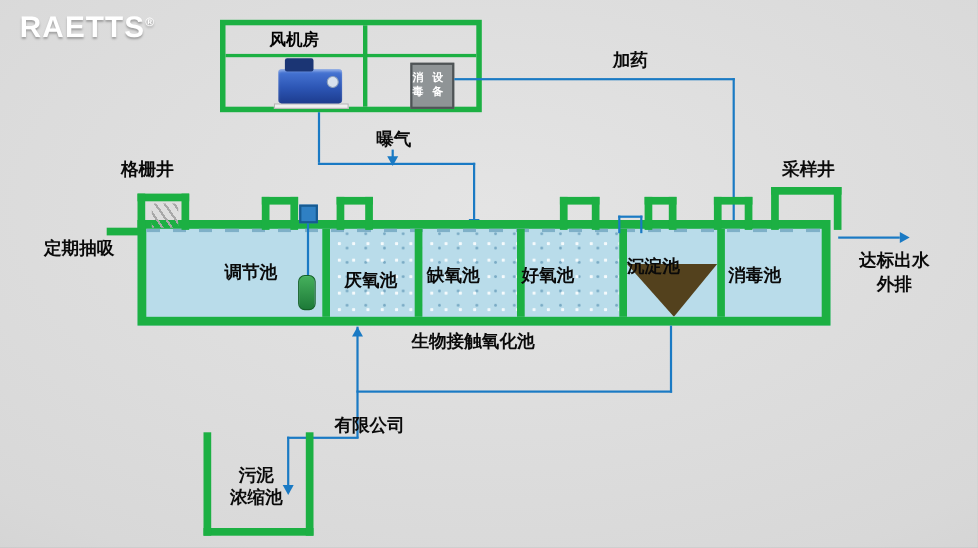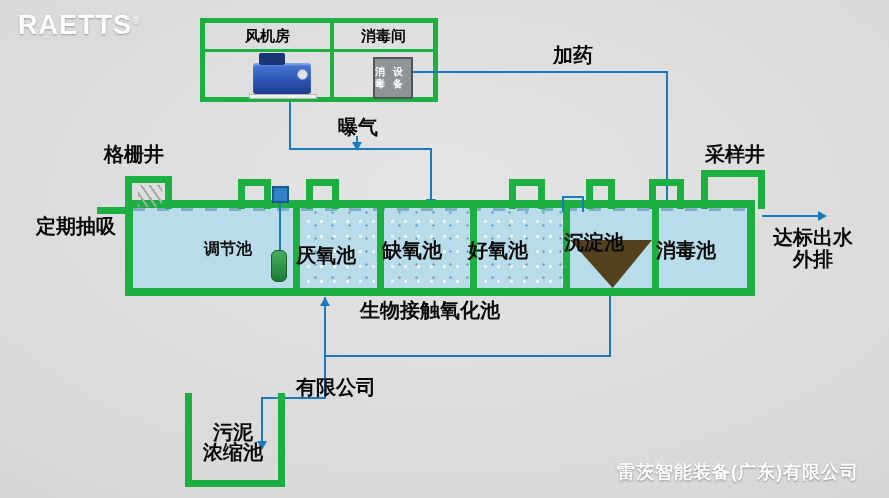--- a/index.html
+++ b/index.html
@@ -2,21 +2,21 @@
 <html style="--green: #1cb043; --blue: #1a7ac4; --water: #b9dcea; --sludge: #53411d;"><head>
 <meta charset="utf-8">
 <style>
   * { margin:0; padding:0; box-sizing:border-box; }
   html,body { background:#bfbfbf; }
   body { font-family:"Liberation Sans","DejaVu Sans",sans-serif; }
   .stage {
     position:relative; width:889px; height:498px; overflow:hidden;
     background: radial-gradient(130% 130% at 50% 38%, #e4e4e4 0%, #d8d8d8 55%, #c3c3c3 100%);
   }
-  .lbl { position:absolute; font-weight:700; font-size:20px; color:#0a0a0a; text-align:center; white-space:nowrap; line-height:17px; }
+  .lbl { position:absolute; font-weight:700; font-size:16px; color:#0a0a0a; text-align:center; white-space:nowrap; line-height:17px; }
   .pipe { position:absolute; background:var(--blue,#1a7ac4); }
   .greenbar { position:absolute; background:var(--green,#1cb043); }
   .cap { position:absolute; border:7px solid var(--green,#1cb043); border-bottom:none; }
   .arr { position:absolute; width:0; height:0; }
   .arr-down  { border-left:5px solid transparent; border-right:5px solid transparent; border-top:9px solid var(--blue,#1a7ac4); }
   .arr-up    { border-left:5px solid transparent; border-right:5px solid transparent; border-bottom:9px solid var(--blue,#1a7ac4); }
   .arr-right { border-top:5px solid transparent; border-bottom:5px solid transparent; border-left:9px solid var(--blue,#1a7ac4); }
 
   .logo { position:absolute; left:18px; top:10px; color:#fff; font-weight:800; font-size:27px; letter-spacing:1px; text-shadow:0 1px 2px rgba(0,0,0,.28); }
   .logo sup { font-size:11px; font-weight:700; vertical-align:super; }
@@ -69,21 +69,20 @@
 <div class="stage">
 
   <div class="logo">
     <span>RAETTS</span><sup>®</sup>
   </div>
 
   <div class="room">
     <div class="room-hline"></div>
     <div class="room-vline"></div>
     <div class="room-label fan">风机房</div>
-    <div class="room-label dis">消毒间</div>
     <div class="blower">
       <div class="blower-base"></div>
       <div class="blower-body"></div>
       <div class="blower-top"></div>
       <div class="blower-eye"></div>
     </div>
     <div class="device">
       <span>消毒</span>
       <span>设备</span>
     </div>
@@ -138,21 +137,21 @@
 
   <div class="pumpbox"></div>
   <div class="pipe" style="left:279px;top:203px;width:2px;height:47px;"></div>
   <div class="pump"></div>
 
   <div class="pipe" style="left:562px;top:196px;width:22px;height:2px;"></div>
   <div class="pipe" style="left:562px;top:196px;width:2px;height:16px;"></div>
   <div class="pipe" style="left:582px;top:196px;width:2px;height:16px;"></div>
 
   <div class="lbl" style="left:180px;top:240px;width:96px;font-size:16px;">调节池</div>
-  <div class="lbl" style="left:288px;top:247px;width:76px;text-align:center;">厌氧池</div>
+  <div class="lbl" style="left:299px;top:247px;width:76px;text-align:center;">厌氧池</div>
   <div class="lbl" style="left:374px;top:242px;width:76px;">缺氧池</div>
   <div class="lbl" style="left:460px;top:242px;width:76px;">好氧池</div>
   <div class="lbl" style="left:556px;top:234px;width:76px;">沉淀池</div>
   <div class="lbl" style="left:648px;top:242px;width:76px;">消毒池</div>
 
   <div class="lbl" style="left:350px;top:302px;width:160px;">生物接触氧化池</div>
 
   <div class="pipe" style="left:609px;top:296px;width:2px;height:61px;"></div>
   <div class="pipe" style="left:324px;top:355px;width:287px;height:2px;"></div>
   <div class="pipe" style="left:324px;top:297px;width:2px;height:101px;"></div>
@@ -160,15 +159,14 @@
 
   <div class="pipe" style="left:261px;top:397px;width:65px;height:2px;"></div>
   <div class="pipe" style="left:261px;top:397px;width:2px;height:46px;"></div>
   <div class="arr arr-down" style="left:257px;top:441px;"></div>
   <div class="lbl" style="left:294px;top:379px;width:84px;">有限公司</div>
 
   <div class="sludge-tank"></div>
   <div class="lbl" style="left:190px;top:424px;width:86px;">污泥</div>
   <div class="lbl" style="left:190px;top:444px;width:86px;">浓缩池</div>
 
-  <div class="footer">雷茨智能装备(广东)有限公司</div>
 
 </div>
 
 </body></html>

